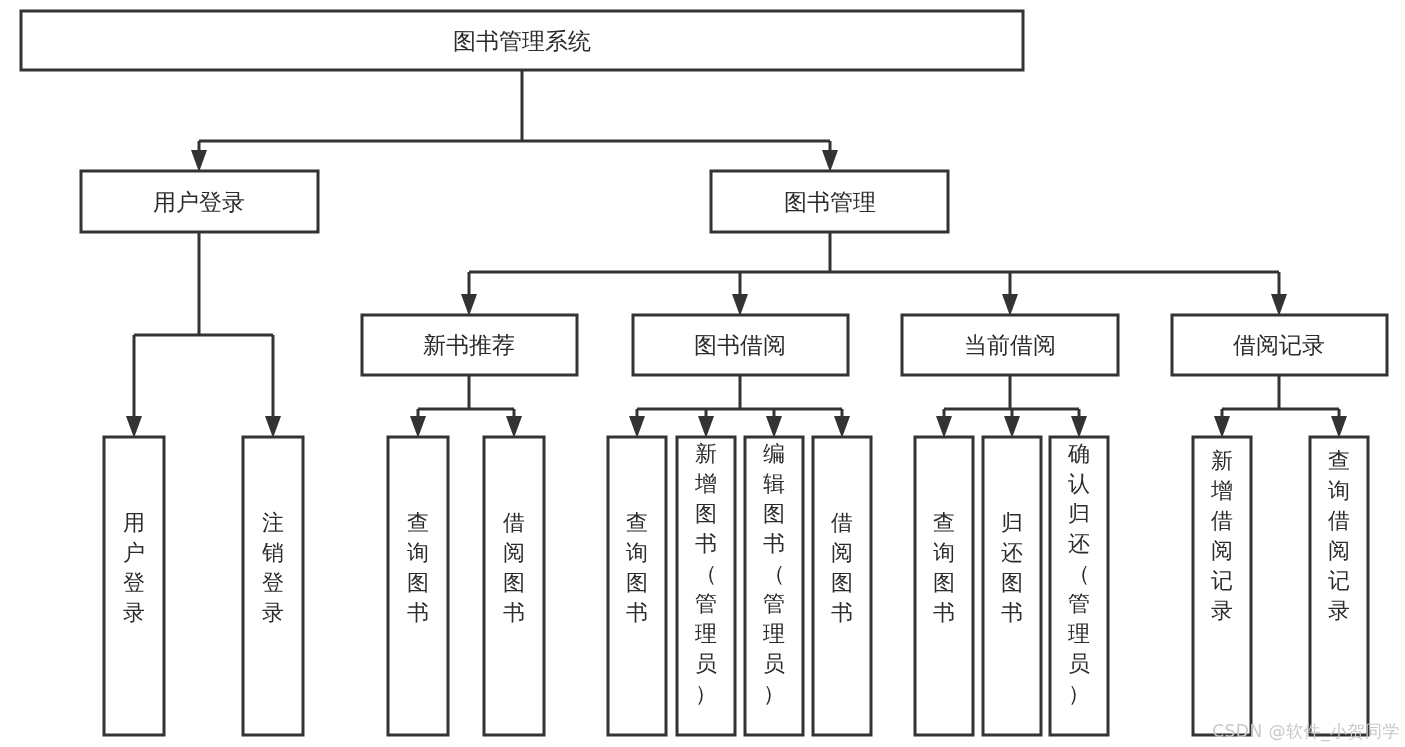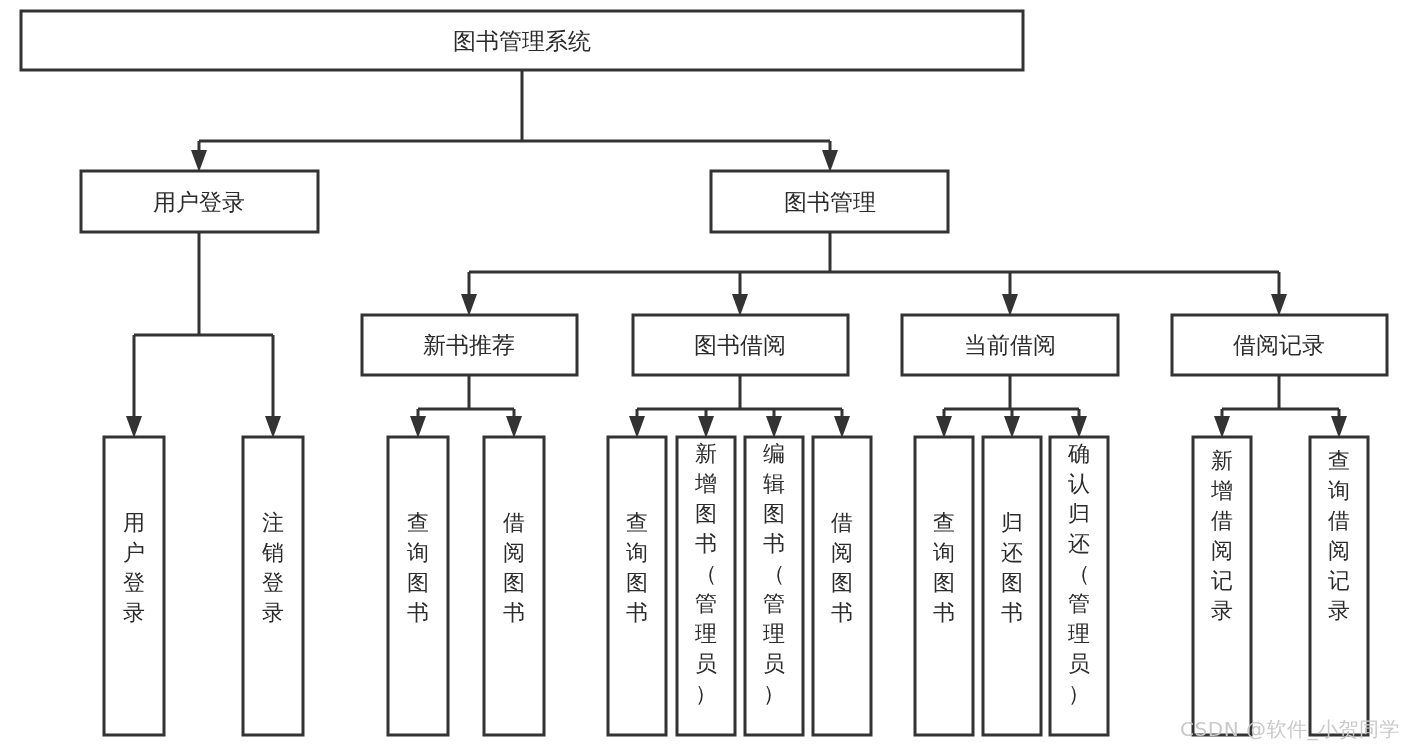--- a/index.html
+++ b/index.html
@@ -51,21 +51,21 @@
   }
   .arrow-head {
     fill: #333333;
     stroke: none;
   }
   .watermark {
     position: absolute;
     right: 5px;
     bottom: 4px;
     font-family: "DejaVu Sans", "Liberation Sans", sans-serif;
-    font-size: 20px;
+    font-size: 17px;
     color: #c9c9c9;
     white-space: nowrap;
     letter-spacing: 0.5px;
   }
 </style>
 </head>
 <body>
 
 <div id="diagram-root">
 

